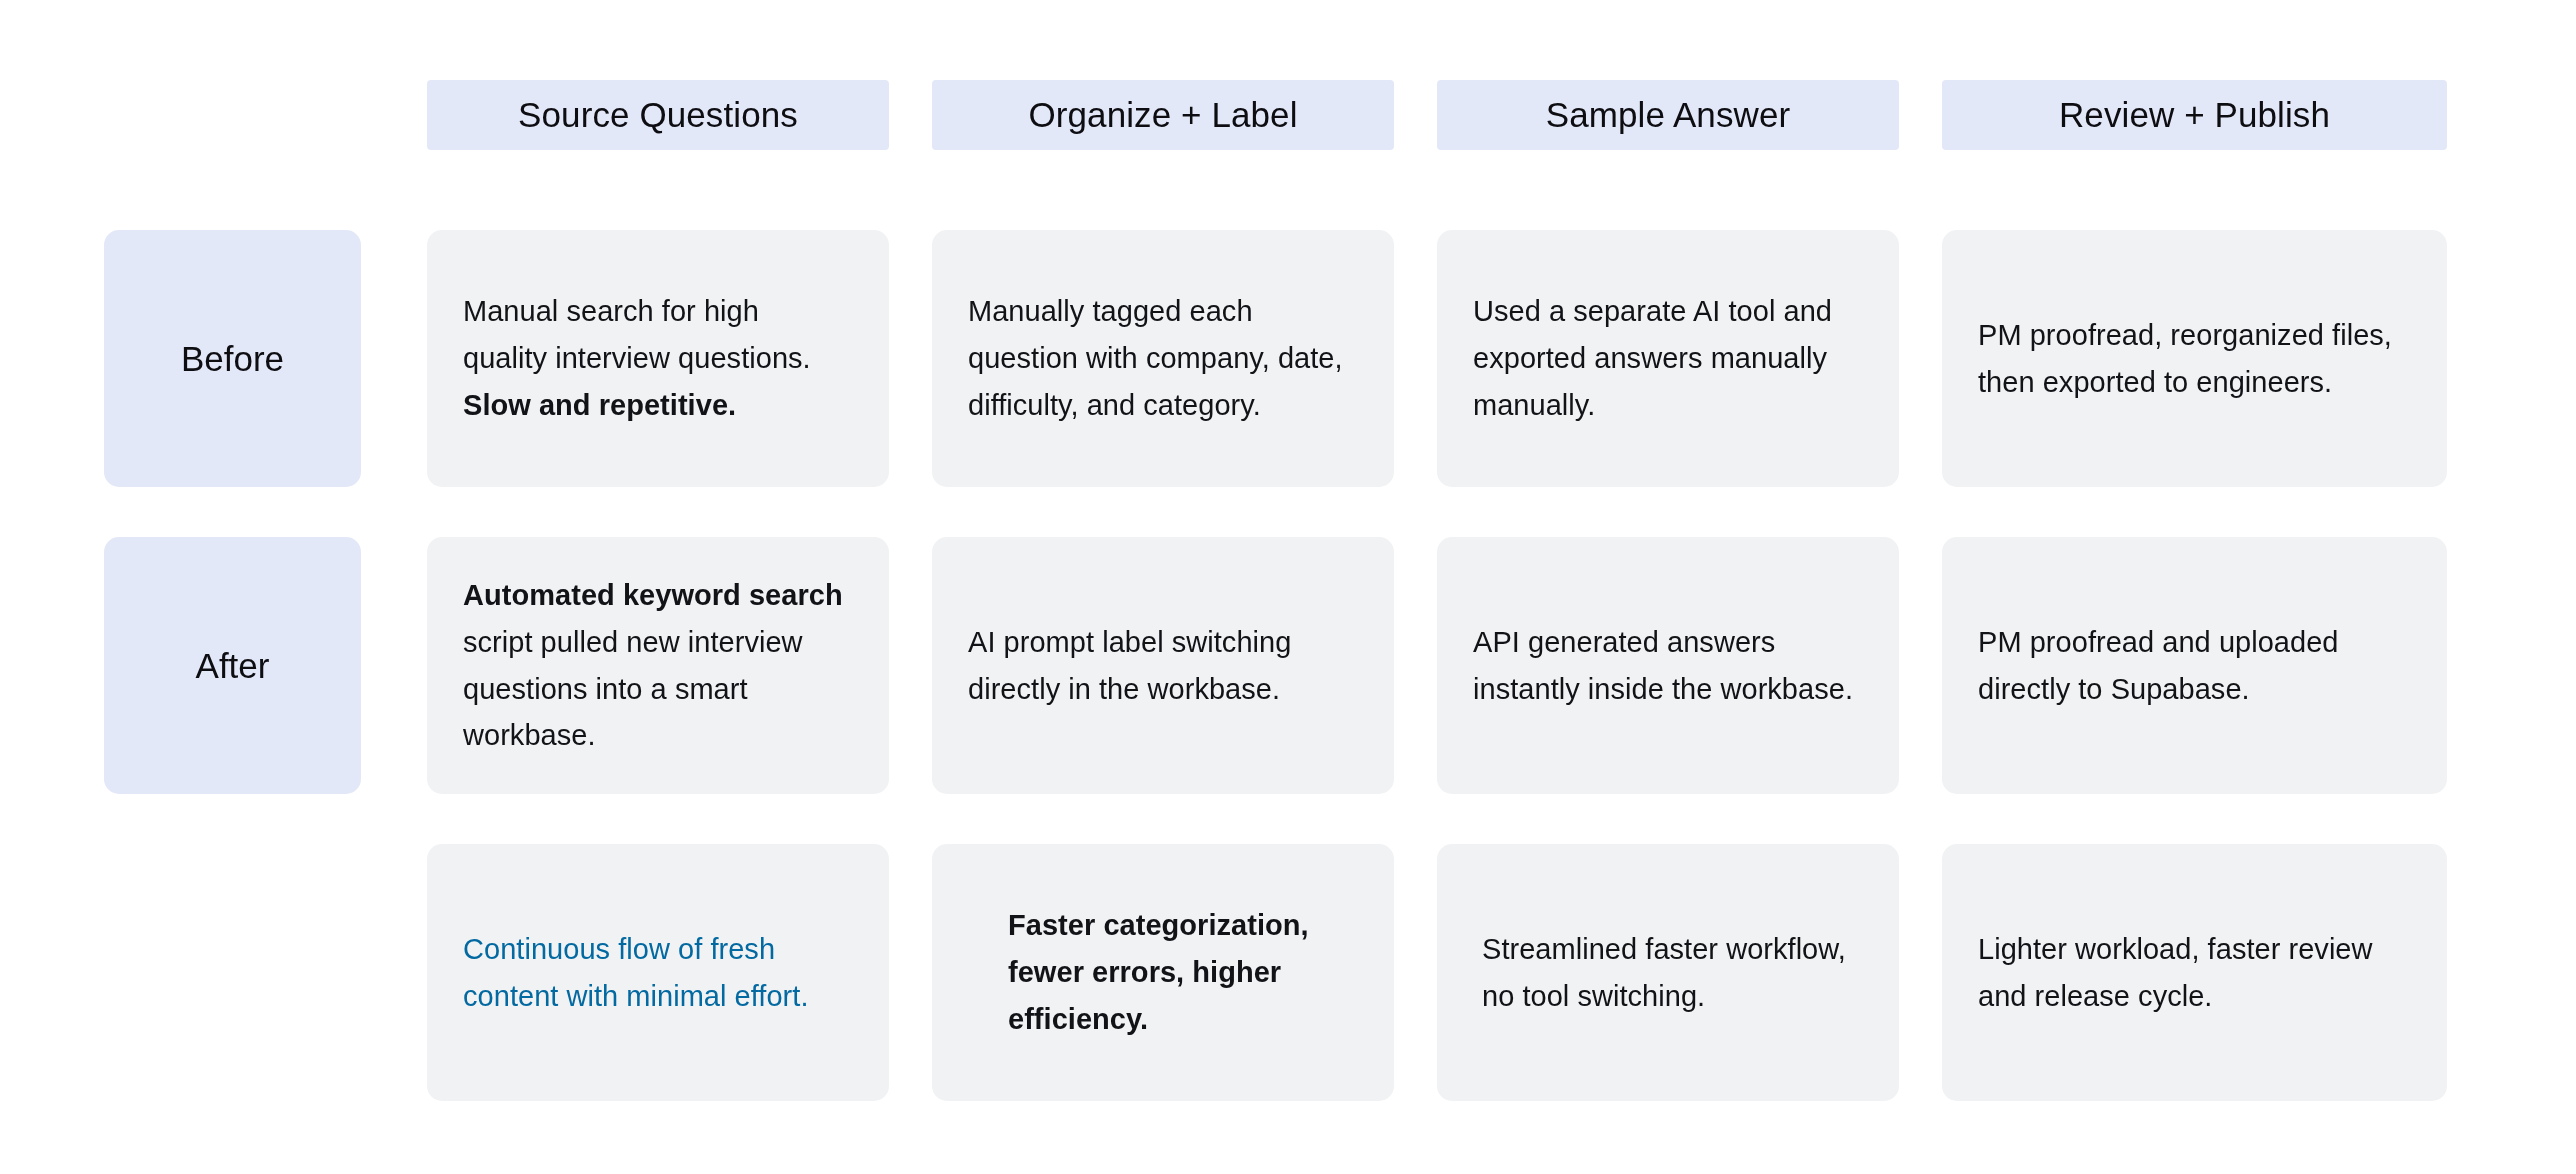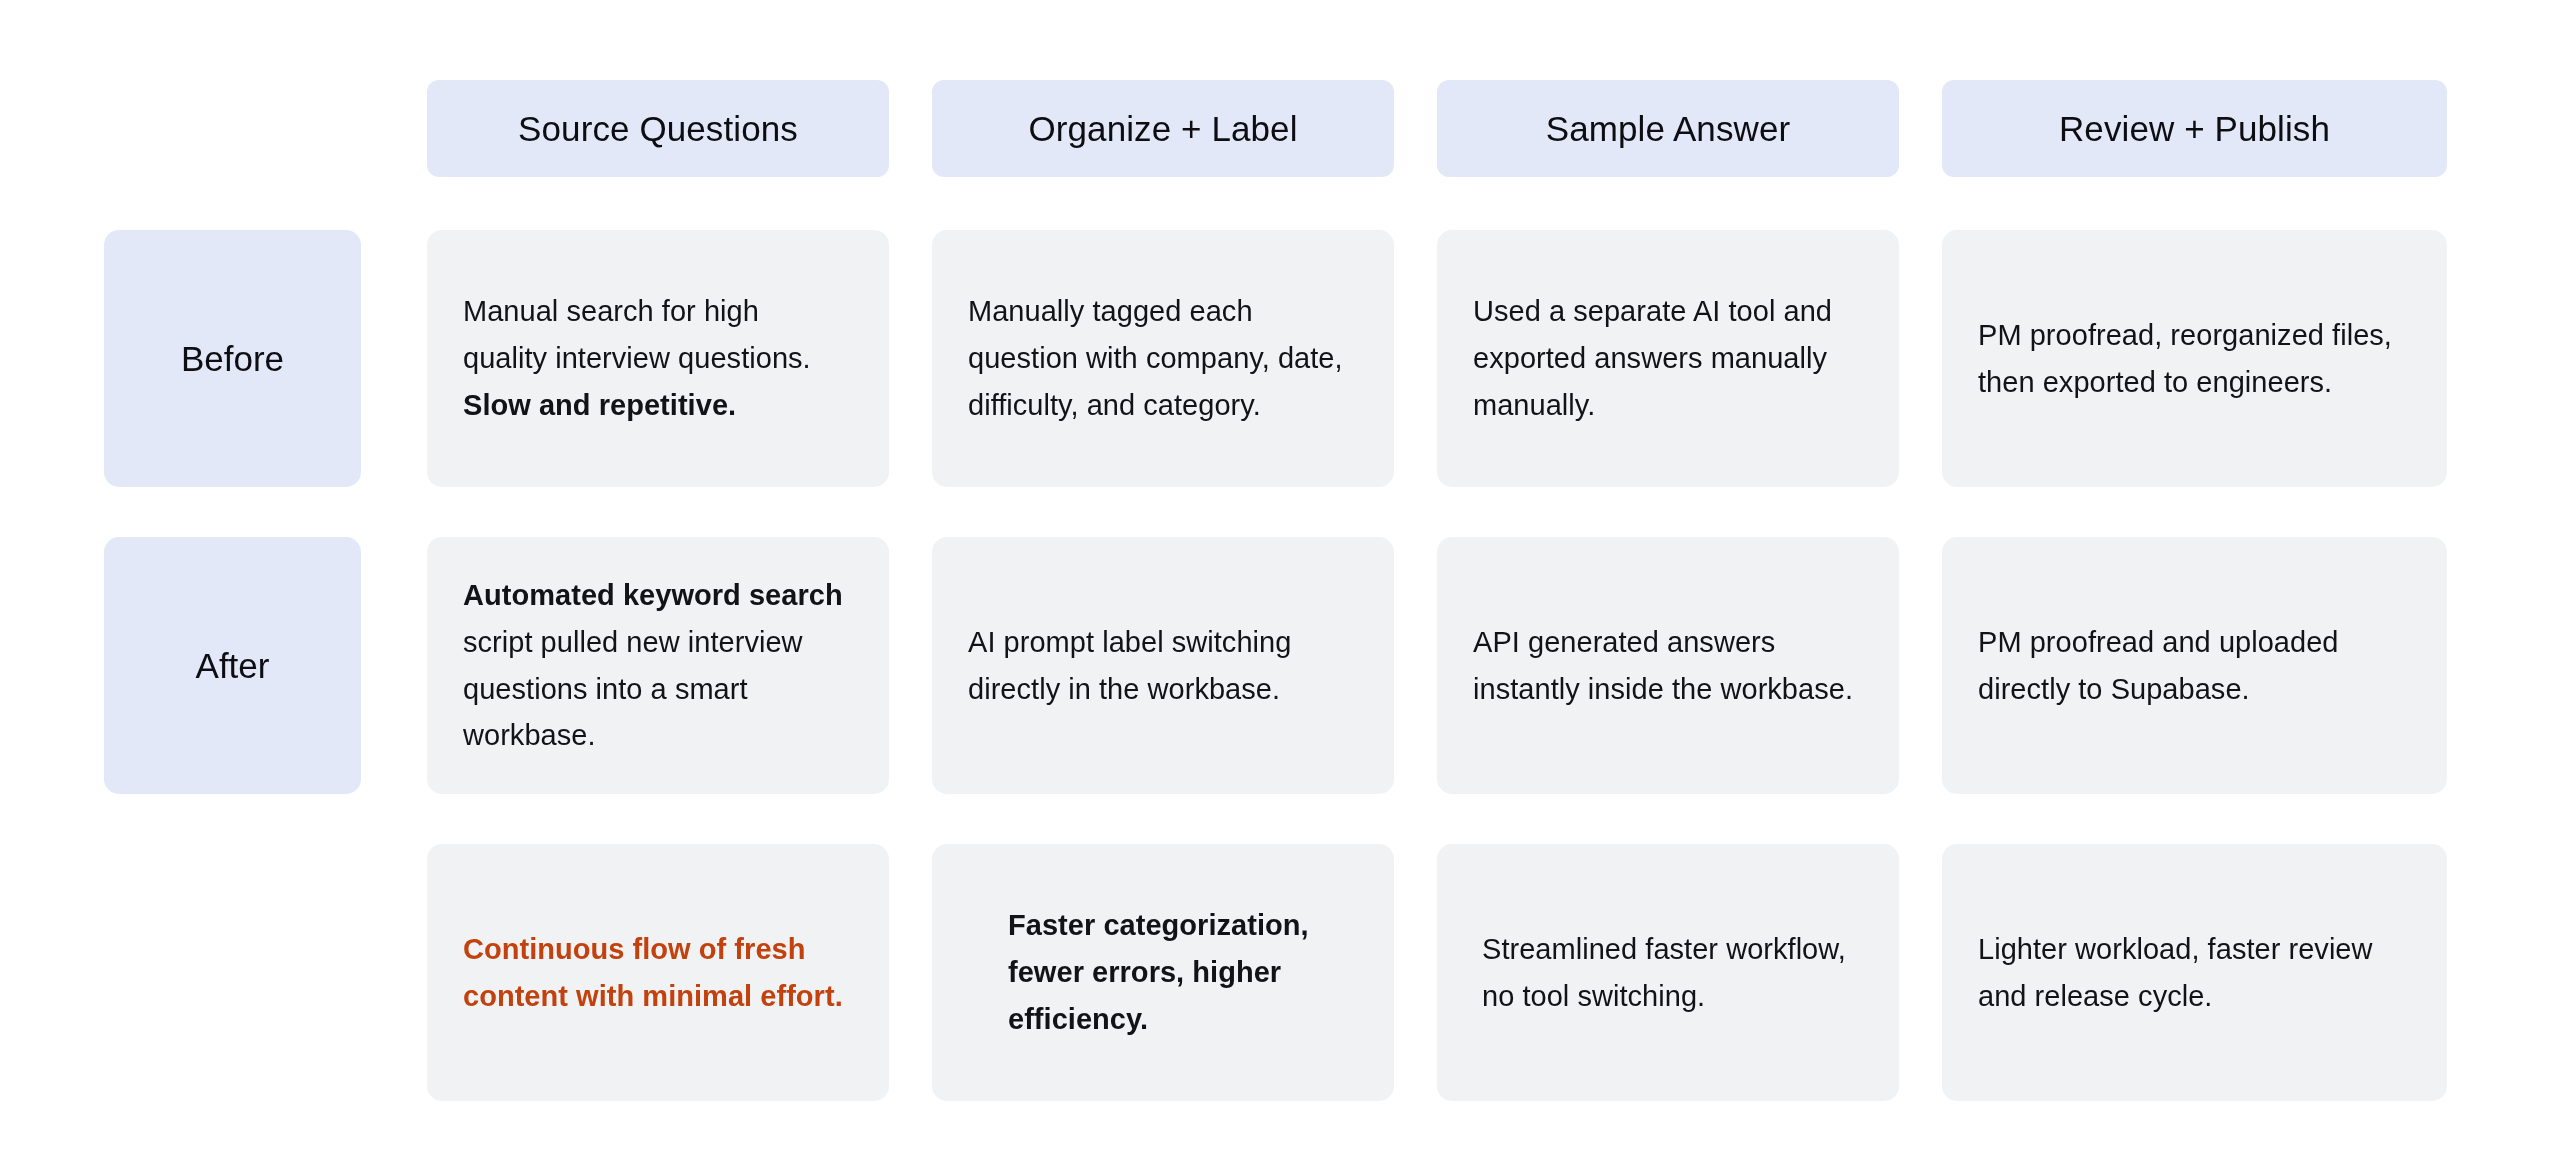--- a/index.html
+++ b/index.html
@@ -30,22 +30,22 @@
   }
 
   
   .corner-cell {
     grid-column: 1;
     grid-row: 1;
   }
 
   .header-chip {
     background: #e3e8f8;
-    border-radius: 12px;
-    height: 97px;
+    border-radius: 4px;
+    height: 70px;
     margin-right: 43px;
     display: flex;
     align-items: center;
     justify-content: center;
     color: #0d0d12;
     font-size: 35px;
     font-weight: 400;
     letter-spacing: 0.1px;
     line-height: 1.2;
   }
@@ -174,21 +174,21 @@
 
     <div class="col-last" style="grid-column:5; grid-row:5;">
       <div class="content-card" style="background: rgb(241, 242, 244);">
         <div class="card-text" style="color: rgb(18, 19, 23);">PM proofread and uploaded directly to Supabase.</div>
       </div>
     </div>
 
 
     <div style="grid-column:2; grid-row:7;">
       <div class="content-card" style="background: rgb(241, 242, 244);">
-        <div class="card-text" style="color: #c2410c; font-weight: bold;">Continuous flow of fresh content with minimal effort.</div>
+        <div class="card-text" style="color: #0369a1;">Continuous flow of fresh content with minimal effort.</div>
       </div>
     </div>
 
     <div style="grid-column:3; grid-row:7;">
       <div class="content-card" style="background: rgb(241, 242, 244);">
         <div class="card-text" style="color: rgb(18, 19, 23); margin-left: 40px;"><b>Faster categorization, fewer errors, higher efficiency.</b></div>
       </div>
     </div>
 
     <div style="grid-column:4; grid-row:7;">

